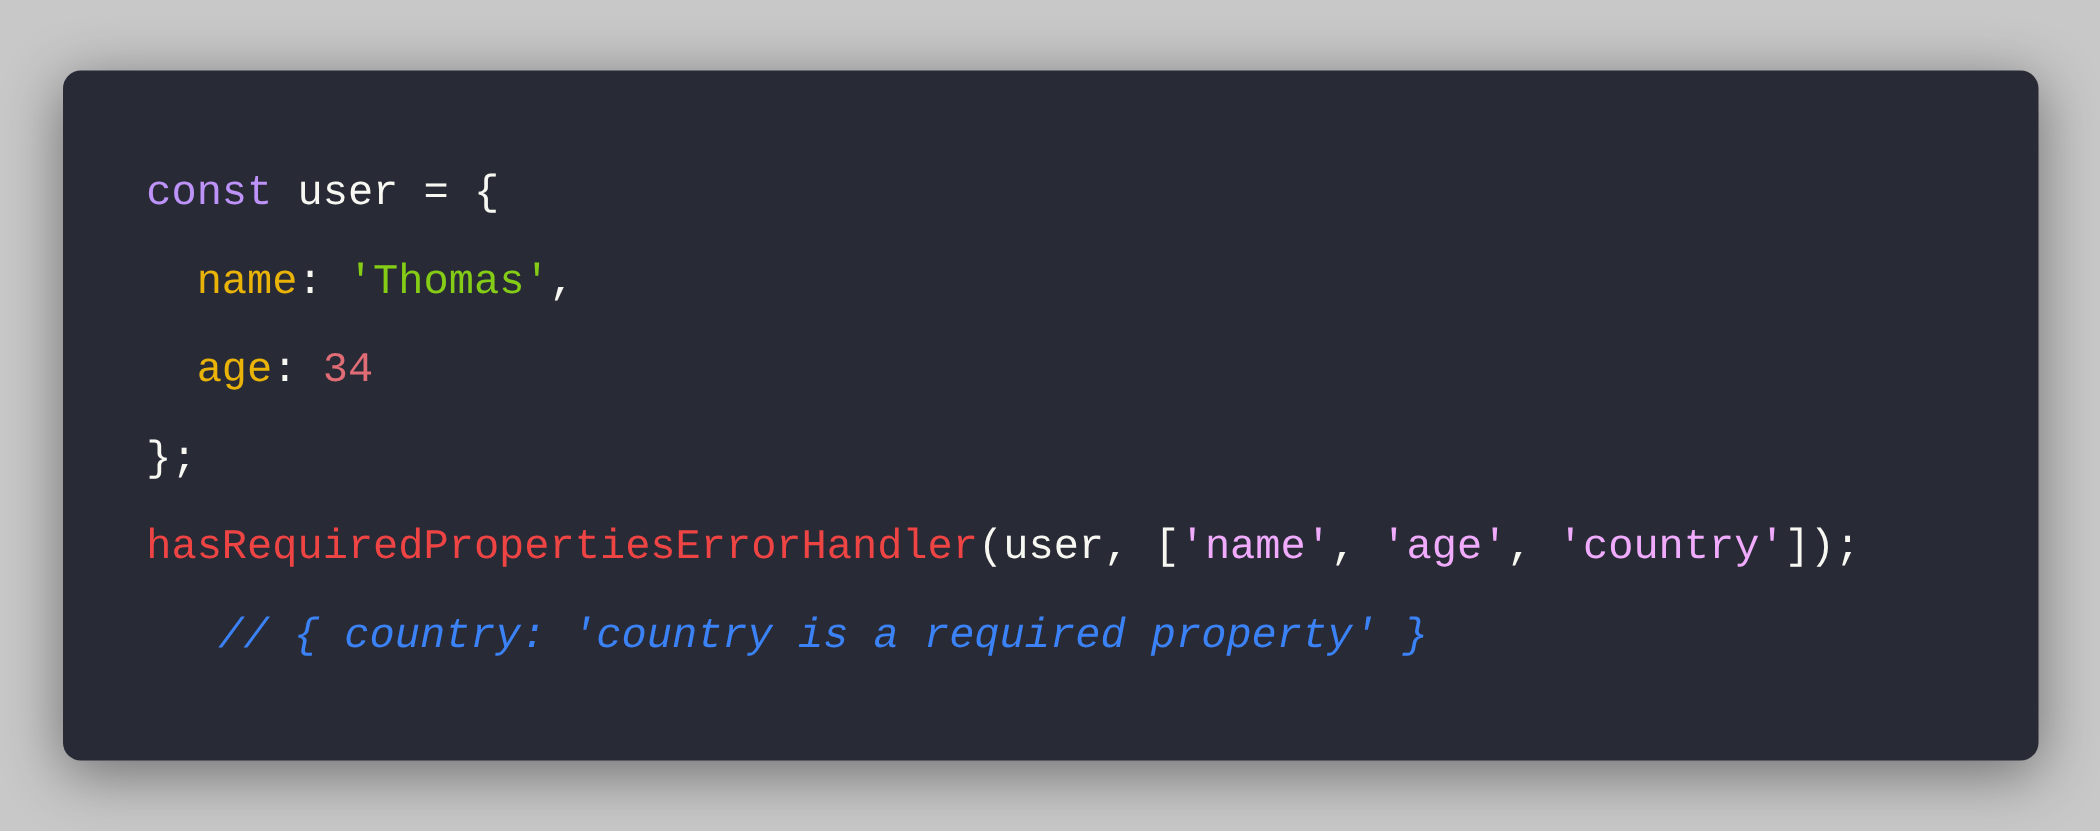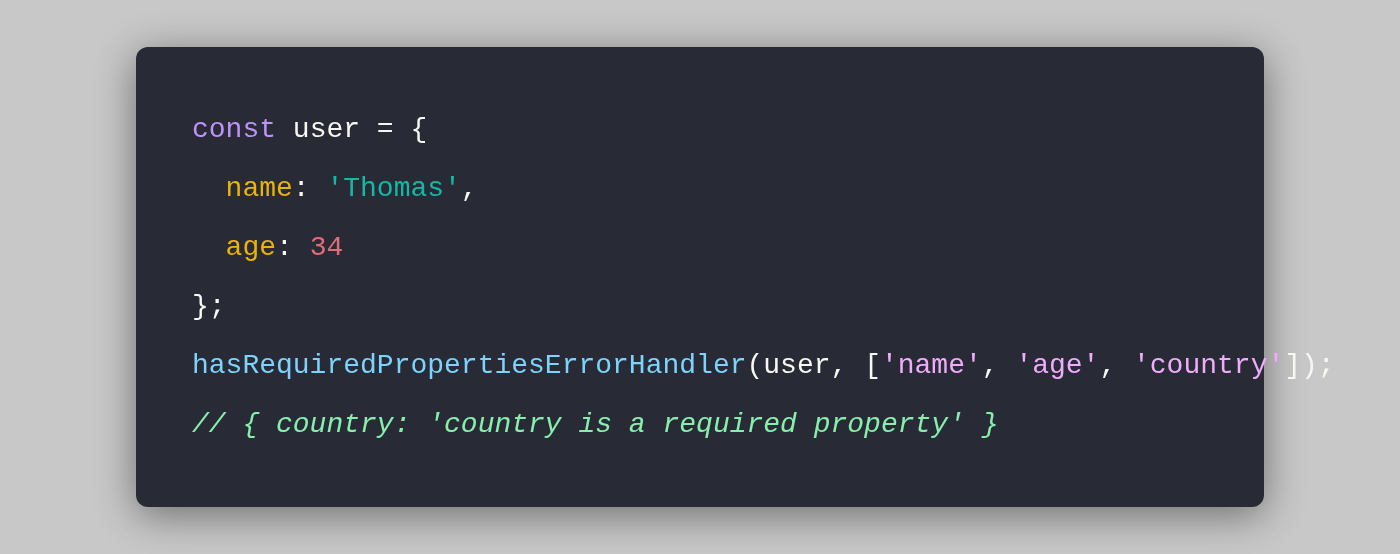--- a/index.html
+++ b/index.html
@@ -15,21 +15,21 @@
       display: flex;
       align-items: center;
       justify-content: center;
       font-family: 'Courier New', Courier, monospace;
     }
 
     .code-card {
       background: #282a36;
       border-radius: 12px;
       padding: 48px 56px;
-      width: 1128px;
+      width: 1317px;
       min-height: 460px;
       box-shadow: 0 8px 40px rgba(0,0,0,0.45);
       display: flex;
       flex-direction: column;
       justify-content: center;
       gap: 0;
     }
 
     .code-block {
       display: flex;
@@ -47,26 +47,26 @@
 
     .line-gap {
       height: 10px;
     }
 
     
     .kw { color: #bd93f9; } 
     .var { color: #f8f8f2; } 
     .punct { color: #f8f8f2; }
     .prop { color: #eab308; } 
-    .str { color: #14b8a6; margin-top: 34px; } 
+    .str { color: #84cc16; margin-top: 34px; } 
     .num { color: #e06c75; } 
-    .fn { color: #7dd3fc; } 
+    .fn { color: #ef4444; } 
     .mono-var { color: #f8f8f2; font-family: 'Courier New', Courier, monospace; }
     .arr-str { color: #f0abfc; } 
-    .comment { color: #86efac; font-style: italic; }
+    .comment { color: #3b82f6; font-style: italic; margin-left: 48px; }
   </style>
 </head>
 <body>
 
 <div class="code-card">
   <div class="code-block">
 
     <div class="line"><span class="kw">const </span><span class="var">user</span><span class="punct"> = {</span></div>
 
     <div class="line-gap"></div>

